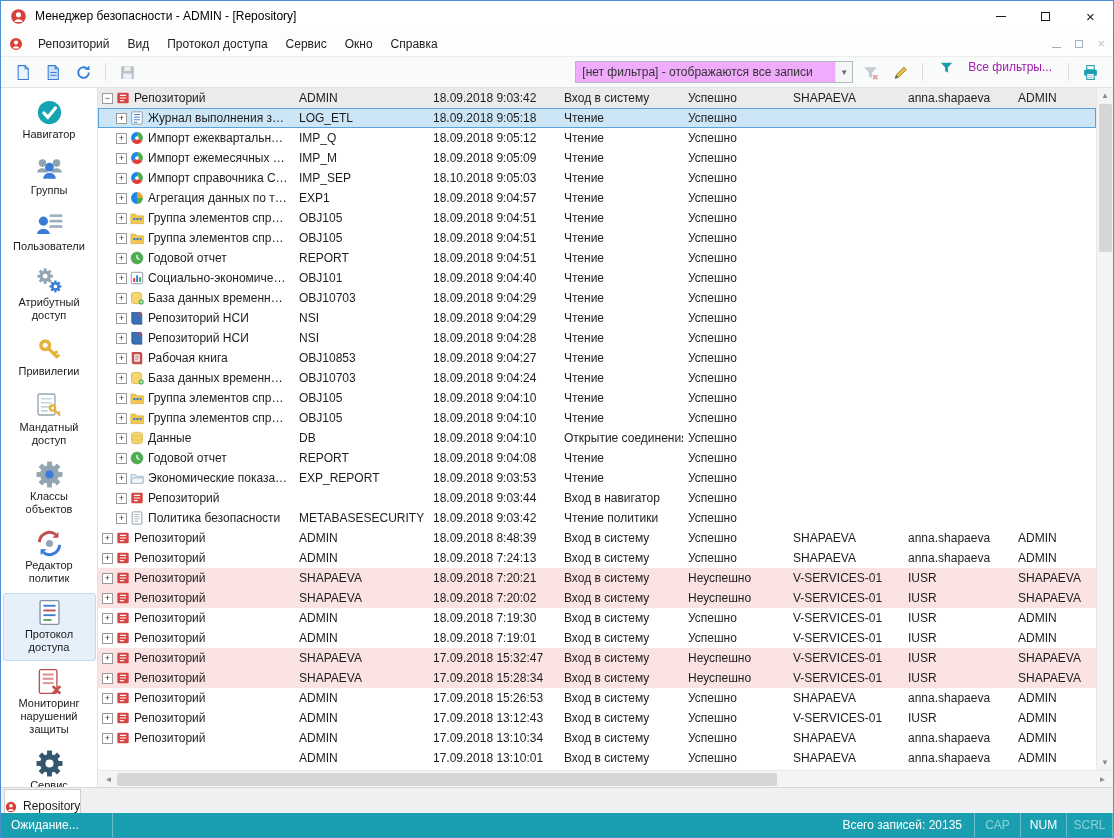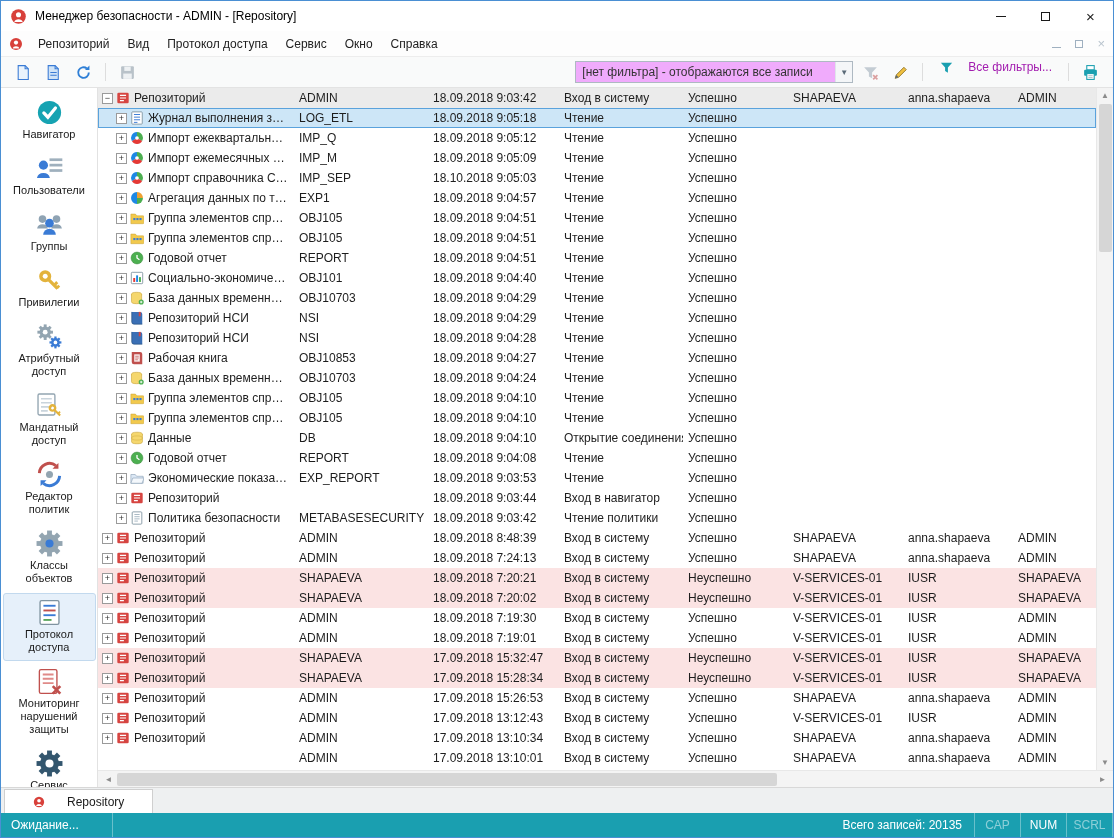--- a/index.html
+++ b/index.html
@@ -69,21 +69,21 @@
   .varrow{height:15px;display:flex;align-items:center;justify-content:center;width:100%}
   .vthumb{width:13px;height:148px;background:#d6d6d6;border-radius:2px;margin-top:1px}
   .vtrack{flex:1}
   .hscroll{flex:0 0 17px;background:#f4f4f4;border-top:1px solid #e8e8e8;display:flex;align-items:center;color:#8b8b8b;font-size:8px;padding:0 3px}
   .harrow{width:15px;display:flex;align-items:center;justify-content:center}
   .hthumb{width:660px;height:13px;background:#d6d6d6;border-radius:2px;margin-left:1px}
   .htrack{flex:1}
 
   
   .tabstrip{flex:0 0 26px;background:#eef0f1;border-top:1px solid #d8d8d8;display:flex;align-items:flex-end;padding-left:3px}
-  .tab{height:24px;background:#fff;border:1px solid #cfcfcf;border-bottom:none;display:flex;align-items:center;gap:22px;padding:0 28px;color:#1a1a1a}
+  .tab{height:24px;background:#fff;border:1px solid #cfcfcf;border-bottom:none;display:flex;align-items:flex-end;gap:6px;padding:0 0;color:#1a1a1a}
   .tab svg{width:12px;height:12px}
 
   
   .statusbar{flex:0 0 24px;background:#1a9fb0;color:#fff;display:flex;align-items:center;font-size:12px}
   .st-cell{height:100%;display:flex;align-items:center;padding:0 10px;border-right:1px solid rgba(255,255,255,.35)}
   .st-left{width:112px;flex:0 0 112px}
   .st-mid{flex:1;justify-content:flex-end;padding-right:12px}
   .st-key{width:46px;flex:0 0 46px;justify-content:center}
   .st-key.dim{color:rgba(255,255,255,.5)}
 </style>
@@ -200,49 +200,38 @@
     <div class="sidebar">
         <div class="sb-item">
           <span class="sb-ico"><svg viewBox="-10 -10 20 20" width="100%" height="100%">
               <circle r="8.6" fill="#16a3b2"></circle>
               <path d="M-4.2 .3l3 3.2 5.6-6.8" stroke="#fff" stroke-width="2.4" fill="none" stroke-linecap="round"></path>
             </svg></span>
           <span class="sb-label">Навигатор</span>
         </div>
         <div class="sb-item">
           <span class="sb-ico"><svg viewBox="-10 -10 20 20" width="100%" height="100%">
-              <rect x="0" y="-7.5" width="9.5" height="2" fill="#9fb0bd"></rect>
-              <rect x="0" y="-3.5" width="9.5" height="2" fill="#9fb0bd"></rect>
-              <rect x="0" y=".5" width="9.5" height="2" fill="#9fb0bd"></rect>
-              <circle cx="-4.5" cy="-2.5" r="3.4" fill="#3a7bd5"></circle>
-              <path d="M-9.3 7a4.9 4.5 0 0 1 9.6 0z" fill="#3a7bd5"></path>
-            </svg></span>
-          <span class="sb-label">Пользователи</span>
-        </div>
-        <div class="sb-item">
-          <span class="sb-ico"><svg viewBox="-10 -10 20 20" width="100%" height="100%">
               <circle cx="-5.2" cy="-4" r="2.8" fill="#8fa3b3"></circle>
               <circle cx="5.2" cy="-4" r="2.8" fill="#8fa3b3"></circle>
               <path d="M-9.2 3a4.1 4 0 0 1 8 0z" fill="#8fa3b3"></path>
               <path d="M1.2 3a4.1 4 0 0 1 8 0z" fill="#8fa3b3"></path>
               <circle cx="0" cy="-1" r="3.2" fill="#3a7bd5"></circle>
               <path d="M-4.7 7.5a4.7 4.4 0 0 1 9.4 0z" fill="#3a7bd5"></path>
             </svg></span>
           <span class="sb-label">Группы</span>
         </div>
         <div class="sb-item">
           <span class="sb-ico"><svg viewBox="-10 -10 20 20" width="100%" height="100%">
-              <g transform="rotate(-45)">
-                <circle cx="0" cy="-4.5" r="3.2" fill="none" stroke="#e3b33c" stroke-width="2.6"></circle>
-                <rect x="-1.2" y="-1.5" width="2.4" height="10" fill="#e3b33c"></rect>
-                <rect x="0" y="3.8" width="3.2" height="2.2" fill="#e3b33c"></rect>
-                <rect x="0" y="6.8" width="2.4" height="2" fill="#e3b33c"></rect>
-              </g>
-            </svg></span>
-          <span class="sb-label">Привилегии</span>
+              <rect x="0" y="-7.5" width="9.5" height="2" fill="#9fb0bd"></rect>
+              <rect x="0" y="-3.5" width="9.5" height="2" fill="#9fb0bd"></rect>
+              <rect x="0" y=".5" width="9.5" height="2" fill="#9fb0bd"></rect>
+              <circle cx="-4.5" cy="-2.5" r="3.4" fill="#3a7bd5"></circle>
+              <path d="M-9.3 7a4.9 4.5 0 0 1 9.6 0z" fill="#3a7bd5"></path>
+            </svg></span>
+          <span class="sb-label">Пользователи</span>
         </div>
         <div class="sb-item">
           <span class="sb-ico"><svg viewBox="-10 -10 20 20" width="100%" height="100%">
               <g transform="translate(-3.2,-3.2) scale(.6)">
                 <circle r="7" fill="#93a5b1"></circle>
                 <rect x="-1.8" y="-9.6" width="3.6" height="5.6" fill="#93a5b1" transform="rotate(0)"></rect>
                 <rect x="-1.8" y="-9.6" width="3.6" height="5.6" fill="#93a5b1" transform="rotate(45)"></rect>
                 <rect x="-1.8" y="-9.6" width="3.6" height="5.6" fill="#93a5b1" transform="rotate(90)"></rect>
                 <rect x="-1.8" y="-9.6" width="3.6" height="5.6" fill="#93a5b1" transform="rotate(135)"></rect>
                 <rect x="-1.8" y="-9.6" width="3.6" height="5.6" fill="#93a5b1" transform="rotate(180)"></rect>
@@ -261,55 +250,66 @@
                 <rect x="-1.8" y="-9.6" width="3.6" height="5.6" fill="#3a7bd5" transform="rotate(225)"></rect>
                 <rect x="-1.8" y="-9.6" width="3.6" height="5.6" fill="#3a7bd5" transform="rotate(270)"></rect>
                 <rect x="-1.8" y="-9.6" width="3.6" height="5.6" fill="#3a7bd5" transform="rotate(315)"></rect>
                 <circle r="3" fill="#fff"></circle>
               </g>
             </svg></span>
           <span class="sb-label">Атрибутный доступ</span>
         </div>
         <div class="sb-item">
           <span class="sb-ico"><svg viewBox="-10 -10 20 20" width="100%" height="100%">
+              <g transform="rotate(-45)">
+                <circle cx="0" cy="-4.5" r="3.2" fill="none" stroke="#e3b33c" stroke-width="2.6"></circle>
+                <rect x="-1.2" y="-1.5" width="2.4" height="10" fill="#e3b33c"></rect>
+                <rect x="0" y="3.8" width="3.2" height="2.2" fill="#e3b33c"></rect>
+                <rect x="0" y="6.8" width="2.4" height="2" fill="#e3b33c"></rect>
+              </g>
+            </svg></span>
+          <span class="sb-label">Привилегии</span>
+        </div>
+        <div class="sb-item">
+          <span class="sb-ico"><svg viewBox="-10 -10 20 20" width="100%" height="100%">
               <rect x="-8.5" y="-8.5" width="12.5" height="15.5" rx="1" fill="#fff" stroke="#93a5b1"></rect>
               <path d="M-6.3 -5h8M-6.3 -2h8M-6.3 1h8M-6.3 4h5" stroke="#c9d4dc" stroke-width="1.2"></path>
               <g transform="translate(4.2,3.8) rotate(-45)">
                 <circle cx="0" cy="-2.8" r="2" fill="none" stroke="#e3b33c" stroke-width="1.8"></circle>
                 <rect x="-.8" y="-1.2" width="1.6" height="6.4" fill="#e3b33c"></rect>
                 <rect x="0" y="2.4" width="2" height="1.4" fill="#e3b33c"></rect>
               </g>
             </svg></span>
           <span class="sb-label">Мандатный доступ</span>
-        </div>
-        <div class="sb-item">
-          <span class="sb-ico"><svg viewBox="-10 -10 20 20" width="100%" height="100%">
-              <path d="M-7.5 -1a7.6 7.6 0 0 1 12.2-5.6" fill="none" stroke="#c0504d" stroke-width="2.2"></path>
-              <path d="M6.6 -8.6v4.4h-4.4z" fill="#c0504d"></path>
-              <path d="M7.5 1a7.6 7.6 0 0 1-12.2 5.6" fill="none" stroke="#3a7bd5" stroke-width="2.2"></path>
-              <path d="M-6.6 8.6v-4.4h4.4z" fill="#3a7bd5"></path>
-              <circle r="2.6" fill="#93a5b1"></circle>
-            </svg></span>
-          <span class="sb-label">Редактор политик</span>
         </div>
         <div class="sb-item">
           <span class="sb-ico"><svg viewBox="-10 -10 20 20" width="100%" height="100%">
               <circle r="7" fill="#93a5b1"></circle>
               <rect x="-1.8" y="-9.6" width="3.6" height="5.6" fill="#93a5b1" transform="rotate(0)"></rect>
               <rect x="-1.8" y="-9.6" width="3.6" height="5.6" fill="#93a5b1" transform="rotate(45)"></rect>
               <rect x="-1.8" y="-9.6" width="3.6" height="5.6" fill="#93a5b1" transform="rotate(90)"></rect>
               <rect x="-1.8" y="-9.6" width="3.6" height="5.6" fill="#93a5b1" transform="rotate(135)"></rect>
               <rect x="-1.8" y="-9.6" width="3.6" height="5.6" fill="#93a5b1" transform="rotate(180)"></rect>
               <rect x="-1.8" y="-9.6" width="3.6" height="5.6" fill="#93a5b1" transform="rotate(225)"></rect>
               <rect x="-1.8" y="-9.6" width="3.6" height="5.6" fill="#93a5b1" transform="rotate(270)"></rect>
               <rect x="-1.8" y="-9.6" width="3.6" height="5.6" fill="#93a5b1" transform="rotate(315)"></rect>
               <circle r="3" fill="#3a7bd5"></circle>
             </svg></span>
           <span class="sb-label">Классы объектов</span>
         </div>
+        <div class="sb-item">
+          <span class="sb-ico"><svg viewBox="-10 -10 20 20" width="100%" height="100%">
+              <path d="M-7.5 -1a7.6 7.6 0 0 1 12.2-5.6" fill="none" stroke="#c0504d" stroke-width="2.2"></path>
+              <path d="M6.6 -8.6v4.4h-4.4z" fill="#c0504d"></path>
+              <path d="M7.5 1a7.6 7.6 0 0 1-12.2 5.6" fill="none" stroke="#3a7bd5" stroke-width="2.2"></path>
+              <path d="M-6.6 8.6v-4.4h4.4z" fill="#3a7bd5"></path>
+              <circle r="2.6" fill="#93a5b1"></circle>
+            </svg></span>
+          <span class="sb-label">Редактор политик</span>
+        </div>
         <div class="sb-item selected">
           <span class="sb-ico"><svg viewBox="-10 -10 20 20" width="100%" height="100%">
               <rect x="-7" y="-8.8" width="14" height="17.6" rx="1.2" fill="#fff" stroke="#7f93a0"></rect>
               <path d="M-4.5 -5h9" stroke="#3a7bd5" stroke-width="1.4"></path>
               <path d="M-4.5 -1.5h9" stroke="#c0504d" stroke-width="1.4"></path>
               <path d="M-4.5 2h9" stroke="#3a7bd5" stroke-width="1.4"></path>
               <path d="M-4.5 5.5h6" stroke="#59a65c" stroke-width="1.4"></path>
             </svg></span>
           <span class="sb-label">Протокол доступа</span>
         </div>

